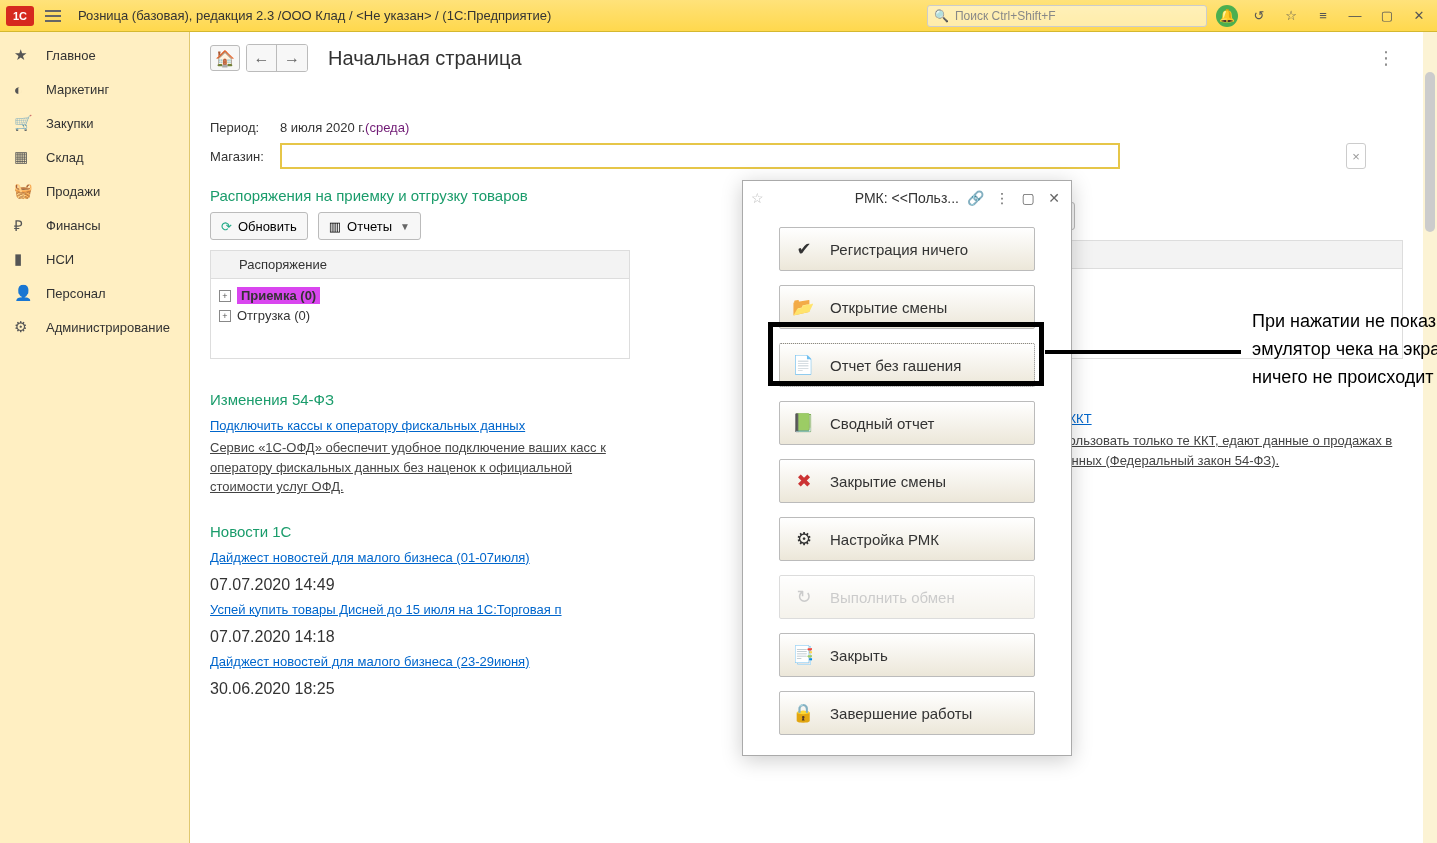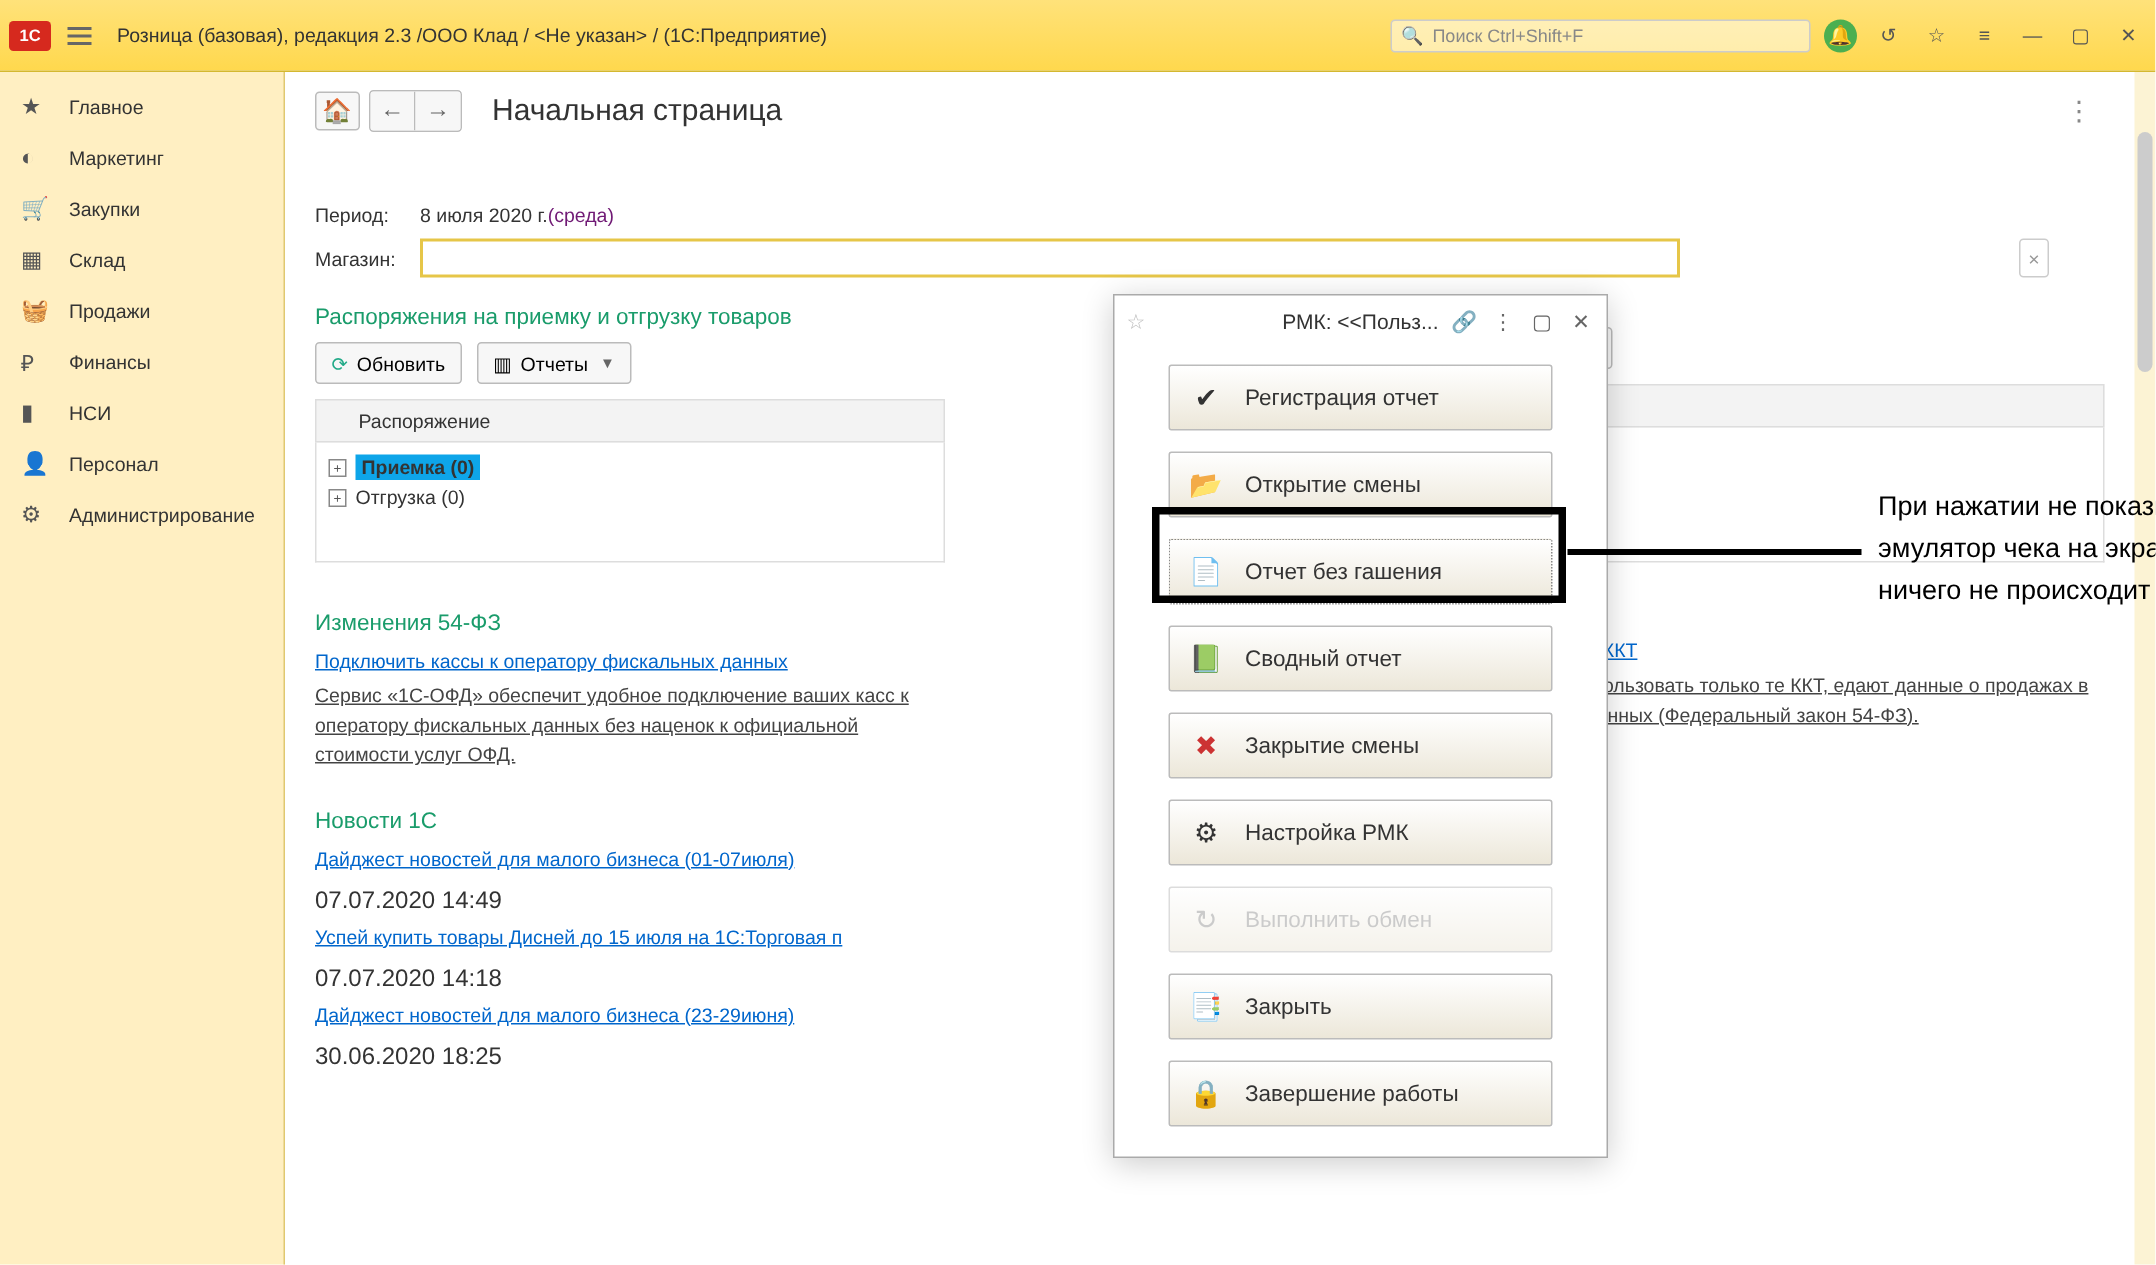--- a/index.html
+++ b/index.html
@@ -1,20 +1,20 @@
 <!DOCTYPE html>
 <html><head>
 <meta charset="utf-8">
 <style>
 * { margin: 0; padding: 0; box-sizing: border-box; font-family: Arial, sans-serif; }
 body { width: 1437px; height: 843px; background: #fff; overflow: hidden; position: relative; }
 
 
 .titlebar {
-  height: 48px;
+  height: 32px;
   background: linear-gradient(#ffe27a, #ffd84d);
   display: flex;
   align-items: center;
   padding: 0 6px;
   font-size: 13px;
   color: #333;
   border-bottom: 1px solid #d4b830;
 }
 .logo-1c {
   width: 28px; height: 20px;
@@ -124,21 +124,21 @@
 .two-col { display:flex; gap:30px; }
 .col { flex:1; min-width:0; }
 
 .grid-header {
   background:#f3f3f3; border:1px solid #ddd; padding:6px 28px; font-size:13px; color:#333;
 }
 .grid-body { border:1px solid #ddd; border-top:none; min-height:80px; padding:6px 8px; font-size:13px; }
 .tree-row { display:flex; align-items:center; gap:6px; padding:2px 0; }
 .tree-exp { width:12px; height:12px; border:1px solid #888; display:flex; align-items:center; justify-content:center; font-size:9px; color:#555; cursor:pointer; }
 .tree-label { color:#333; }
-.tree-row.active .tree-label { background:#0ea5e9; font-weight:bold; padding:1px 4px; }
+.tree-row.active .tree-label { background:#d946ef; font-weight:bold; padding:1px 4px; }
 
 .section54 { margin-top:22px; }
 .link { color:#0066cc; text-decoration:underline; font-size:13px; cursor:pointer; display:inline-block; }
 .body-text { font-size:13px; color:#444; line-height:1.5; margin-top:4px;text-decoration:underline; }
 .ts { font-size:16px; color:#333; margin:10px 0 6px; }
 
 
 .popup {
   position:absolute;
   left: 552px; top: 148px;
@@ -376,21 +376,21 @@
         <span class="star">☆</span>
         <span class="ptitle">РМК: &lt;&lt;Польз...</span>
         <span class="picon">🔗</span>
         <span class="picon">⋮</span>
         <span class="picon">▢</span>
         <span class="picon">✕</span>
       </div>
       <div class="popup-body">
         <div class="pbtn">
             <span class="pbicn">✔</span>
-            <span>Регистрация отчет</span>
+            <span>Регистрация ничего</span>
           </div>
         <div class="pbtn">
             <span class="pbicn">📂</span>
             <span>Открытие смены</span>
           </div>
         <div class="pbtn highlighted-frame" style="border:1px dotted #888;">
             <span class="pbicn">📄</span>
             <span>Отчет без гашения</span>
           </div>
         <div class="pbtn">

